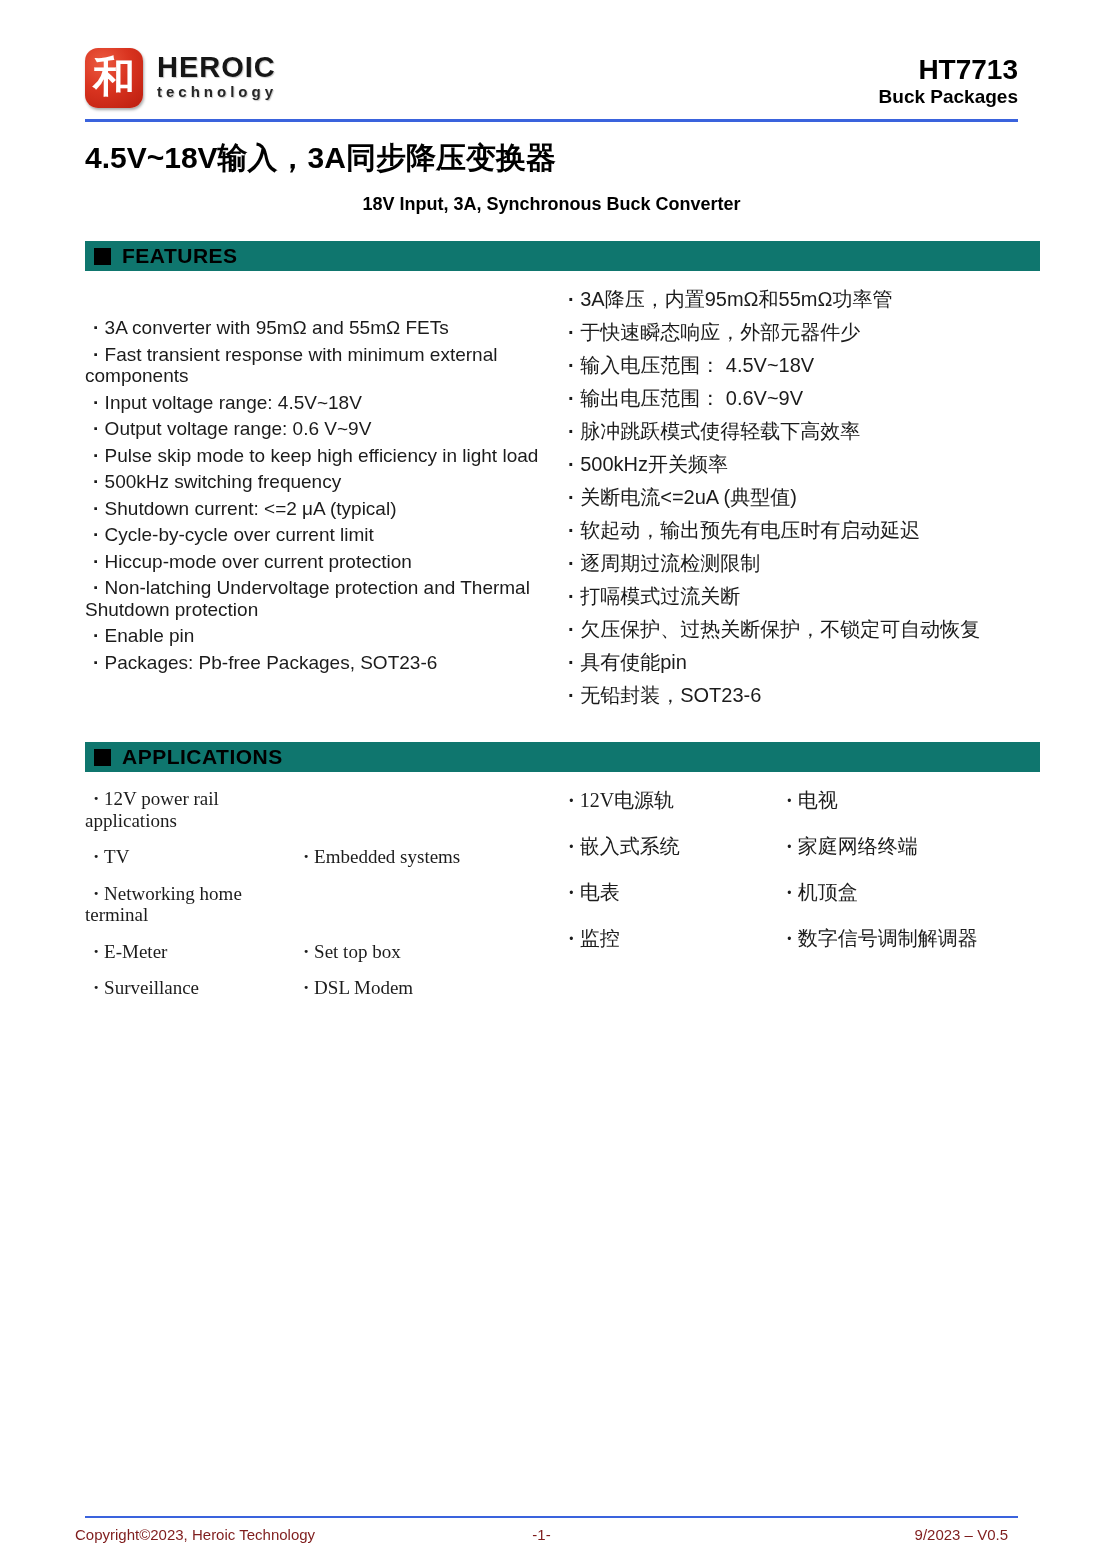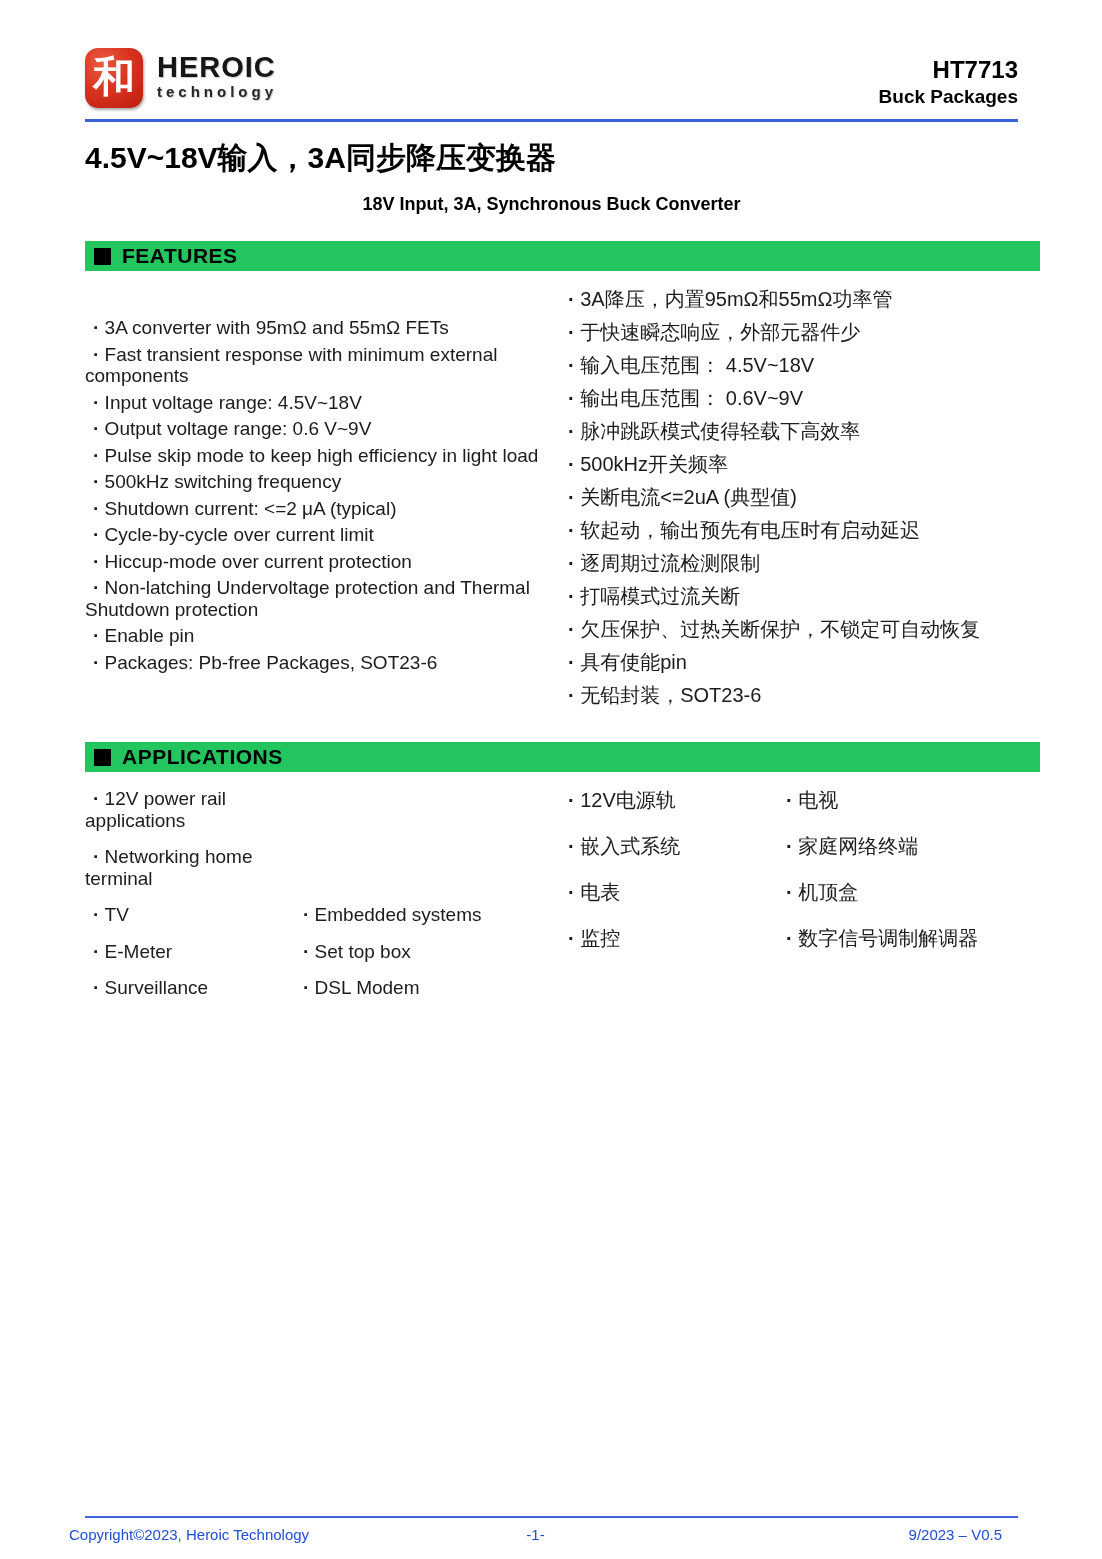--- a/index.html
+++ b/index.html
@@ -39,21 +39,21 @@
     font-size: 29px; font-weight: bold; color: #161616;
     letter-spacing: 1px; line-height: 30px;
     text-shadow: 1px 1px 1px #c9c9c9;
   }
   .brand-sub {
     font-size: 15px; font-weight: bold; color: #262626;
     letter-spacing: 4px; line-height: 20px;
     text-shadow: 1px 1px 1px #c9c9c9;
   }
   .part { text-align: right; padding-top: 8px; }
-  .part-no { font-size: 24px; font-weight: bold; line-height: 28px; color: #000; }
+  .part-no { font-size: 28px; font-weight: bold; line-height: 28px; color: #000; }
   .part-type { font-size: 19px; font-weight: bold; line-height: 26px; color: #000; }
 
   .rule {
     margin-left: 85px;
     width: 933px; height: 3px;
     background: #3a63dd;
   }
   .hdr-rule { margin-top: 9px; }
 
   
@@ -69,21 +69,21 @@
     width: 933px;
     text-align: center;
     font-size: 18px; font-weight: bold; color: #000;
     line-height: 24px;
   }
 
   
   .section-bar {
     margin-left: 85px;
     width: 955px; height: 30px;
-    background: #22c55e;
+    background: #0f766e;
     display: flex; align-items: center;
     padding-left: 9px;
   }
   .sq {
     width: 17px; height: 17px;
     background: #000;
     display: inline-block;
     margin-right: 11px;
   }
   .section-label { font-size: 21px; font-weight: bold; color: #000; letter-spacing: 0.5px; }
@@ -97,36 +97,36 @@
 
   .feat { margin: 0 0 5px 0; font-size: 19px; line-height: 21.5px; text-indent: 8px; color: #1b1b1b; }
   .feat::before { content: "\00B7\00A0"; font-weight: bold; }
   .feat-zh { margin: 0; font-size: 20px; line-height: 33px; text-indent: 8px; color: #1b1b1b; }
   .feat-zh::before { content: "\00B7\00A0"; font-weight: bold; }
 
   
   .apps { display: flex; margin: 16px 0 0 85px; width: 955px; }
   .apps-en { width: 455px; }
   .apps-zh { width: 460px; margin-left: 20px; }
-  .app-row { display: flex; margin-bottom: 15px; }
+  .app-row { display: flex; margin-bottom: 15px; font-family: Liberation Serif, serif; }
   .apps-zh .app-row { margin-bottom: 22px; }
   .app-cell { font-size: 19px; line-height: 21.5px; text-indent: 8px; }
   .app-cell::before { content: "\00B7\00A0"; font-weight: bold; }
   .apps-en .c1 { width: 210px; }
   .apps-en .c2 { flex: 1; }
   .apps-zh .app-cell { font-size: 20px; line-height: 24px; }
   .apps-zh .c1 { width: 218px; }
   .apps-zh .c2 { flex: 1; }
 
   
   .foot-rule { position: absolute; top: 1468px; left: 85px; width: 933px; height: 2px; background: #3a63dd; }
   .foot-row {
-    position: absolute; top: 1478px; left: 69px; width: 933px;
+    position: absolute; top: 1478px; left: 75px; width: 933px;
     display: grid; grid-template-columns: 1fr auto 1fr;
-    font-size: 15px; color: #1d4ed8;
+    font-size: 15px; color: #7f1d1d;
   }
   .foot-left  { justify-self: start; }
   .foot-center{ justify-self: center; }
   .foot-right { justify-self: end; }
 </style>
 </head>
 <body>
 
 <div class="page">
 
@@ -189,25 +189,25 @@
     <span class="sq"></span>
     <span class="section-label">APPLICATIONS</span>
   </div>
 
   <div class="apps">
     <div class="apps-en">
       <div class="app-row">
         <div class="app-cell c1">12V power rail applications</div>
       </div>
       <div class="app-row">
-        <div class="app-cell c1">Networking home terminal</div>
-      </div>
-      <div class="app-row">
         <div class="app-cell c1">TV</div>
         <div class="app-cell c2">Embedded systems</div>
+      </div>
+      <div class="app-row">
+        <div class="app-cell c1">Networking home terminal</div>
       </div>
       <div class="app-row">
         <div class="app-cell c1">E-Meter</div>
         <div class="app-cell c2">Set top box</div>
       </div>
       <div class="app-row">
         <div class="app-cell c1">Surveillance</div>
         <div class="app-cell c2">DSL Modem</div>
       </div>
     </div>

